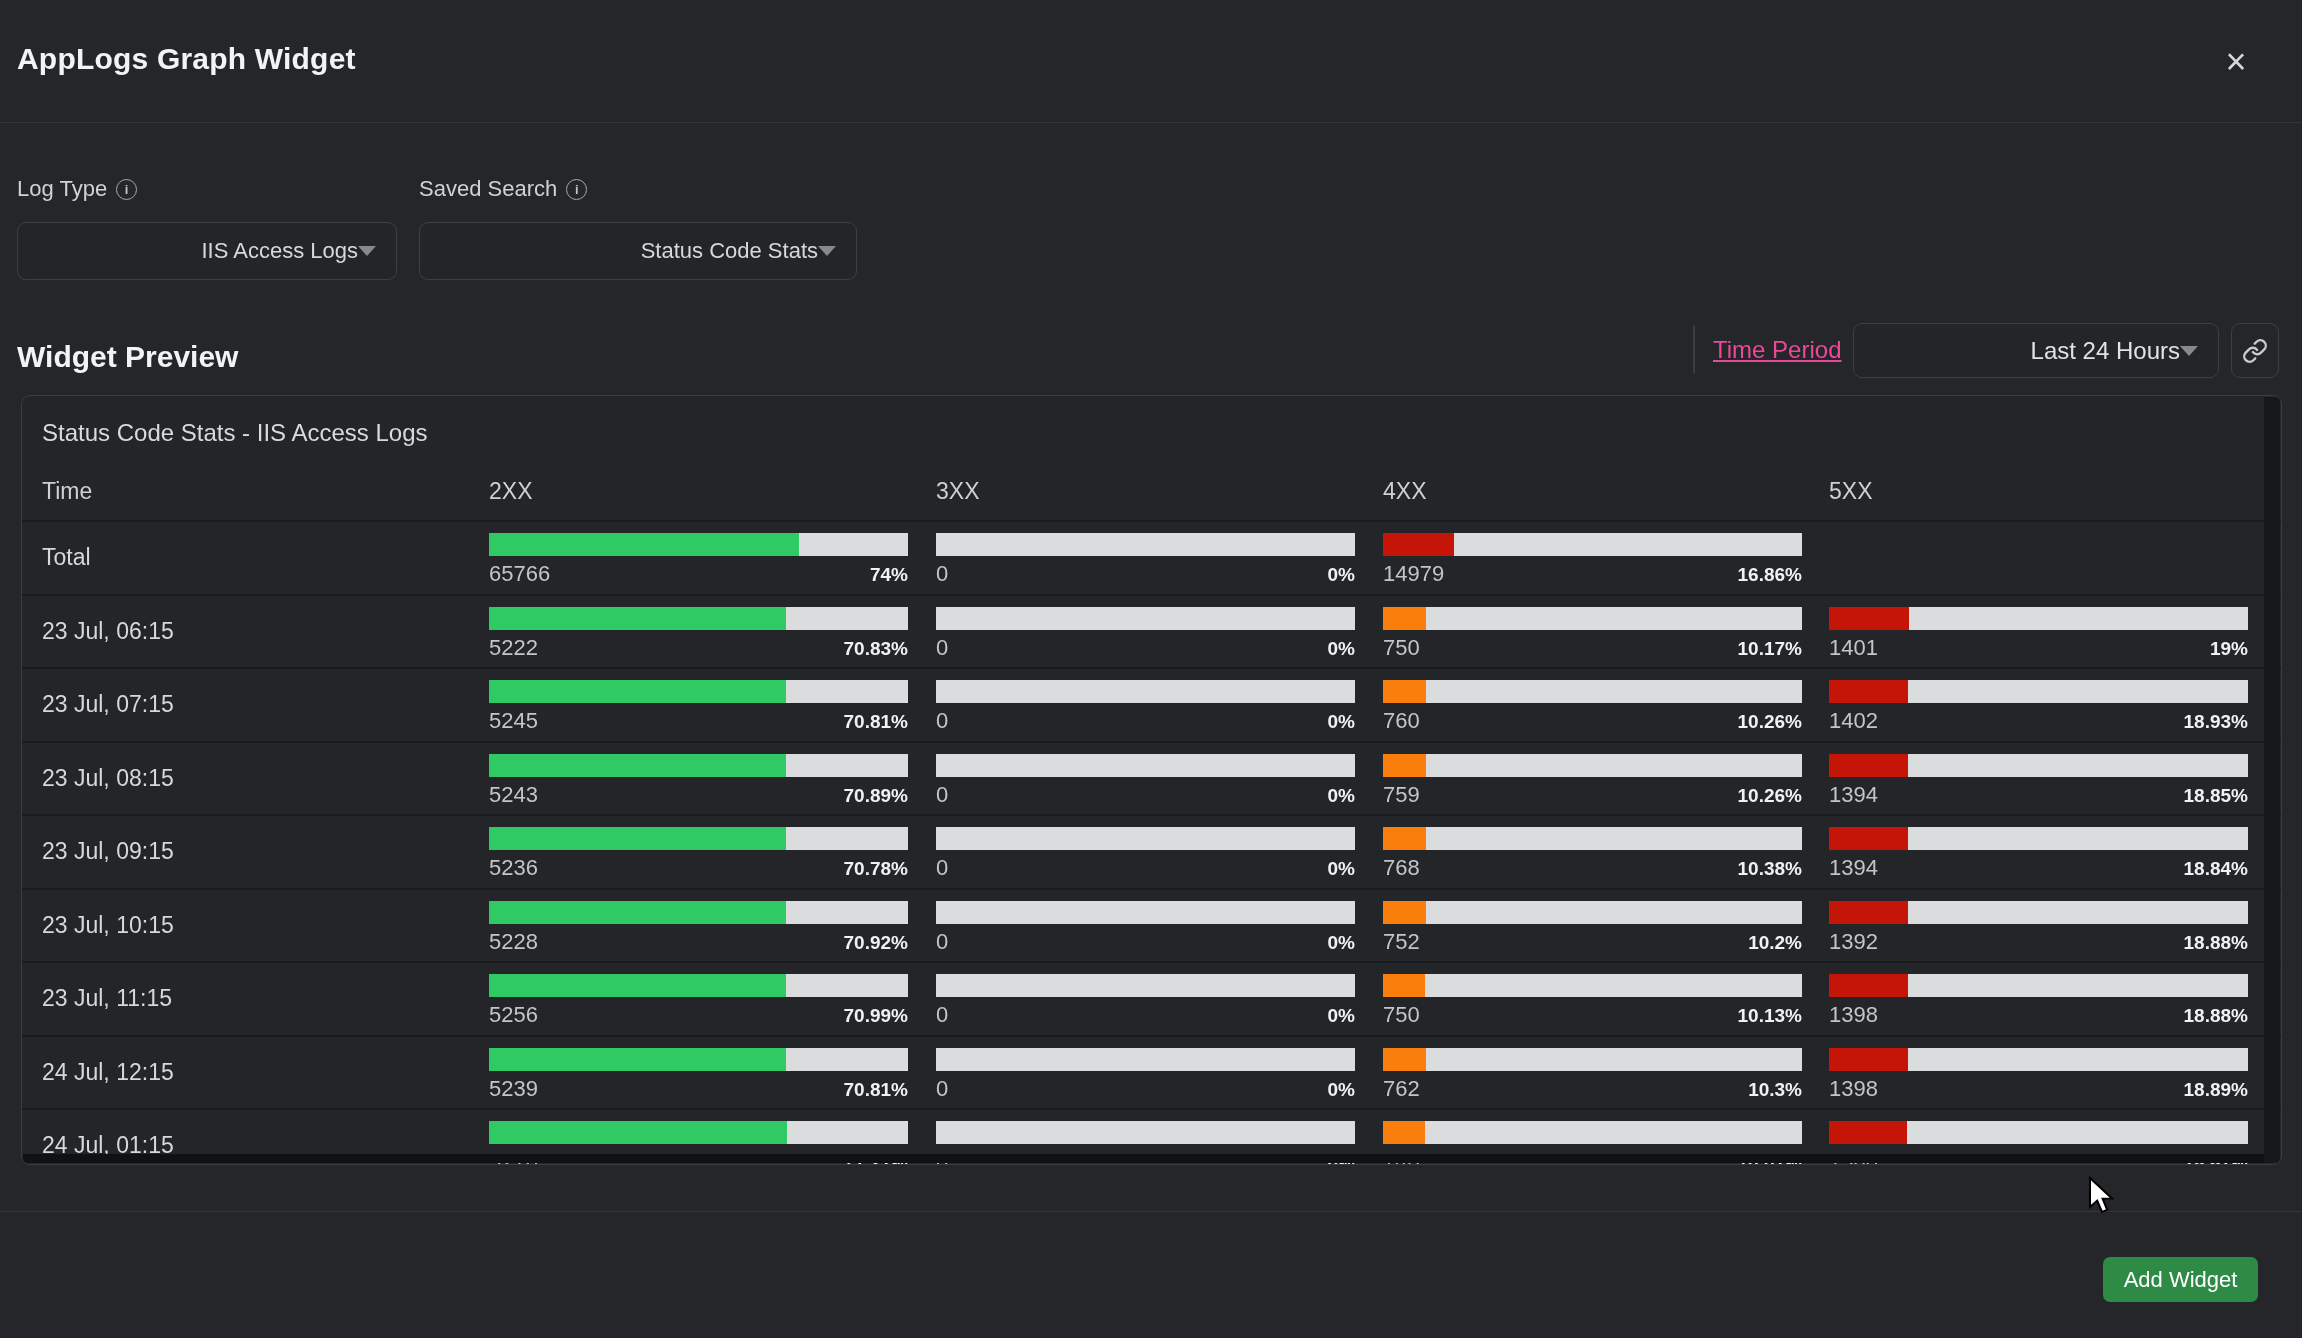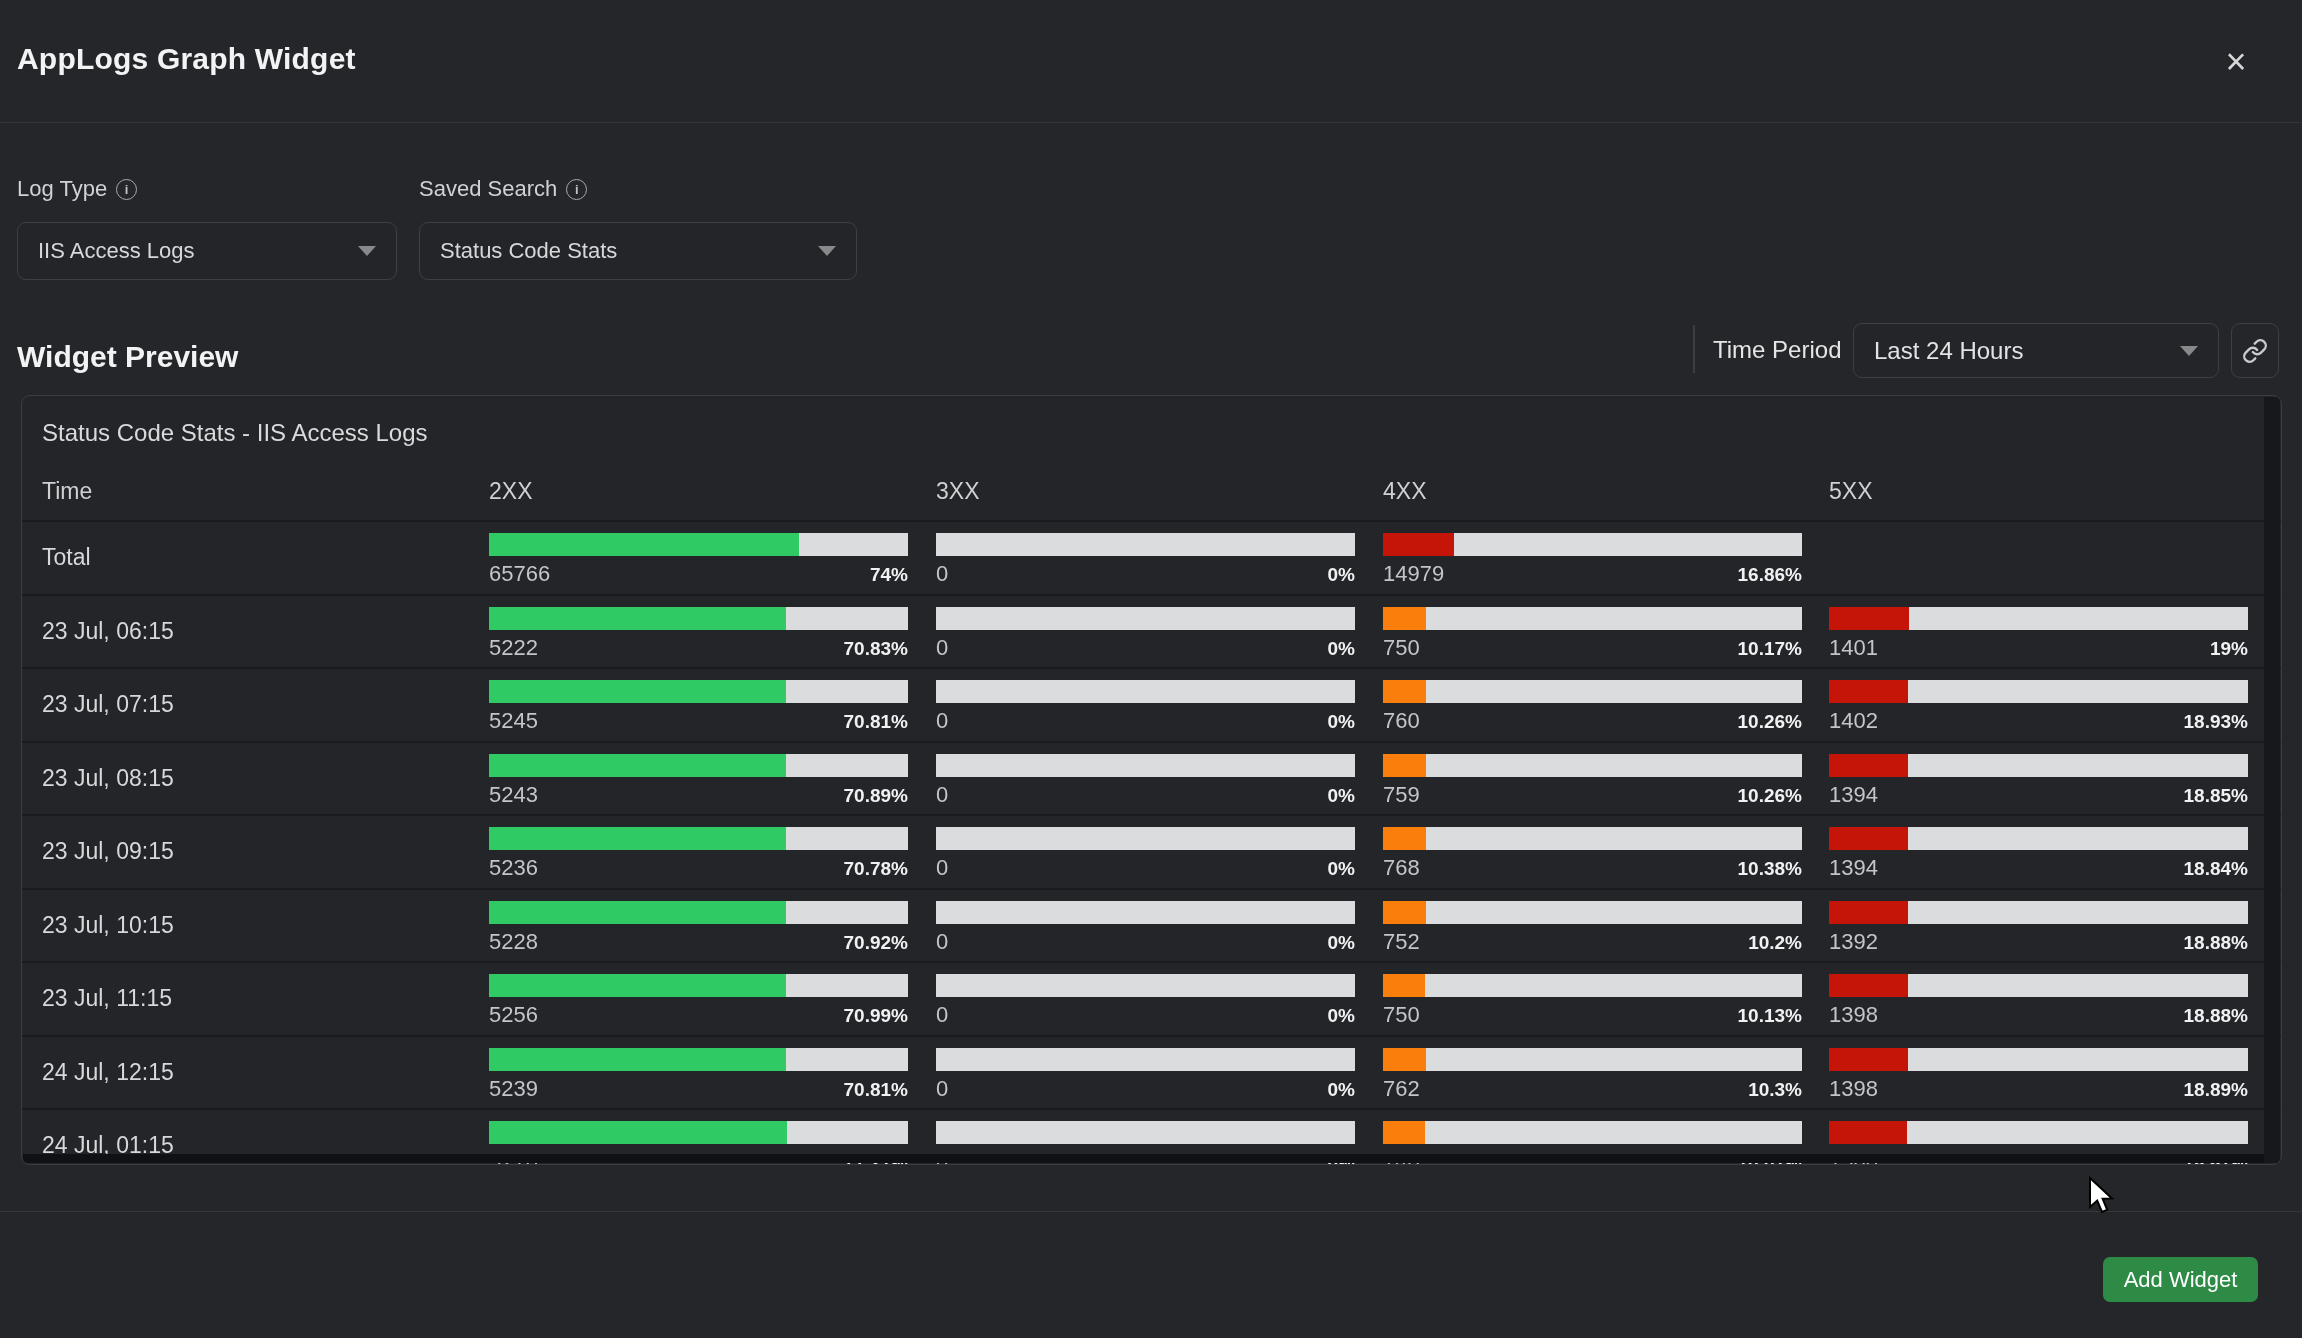--- a/index.html
+++ b/index.html
@@ -14,28 +14,28 @@
   .dlg-title { position:absolute; left:17px; top:42px; margin:0; font-size:30px; font-weight:700; color:#f2f3f4; letter-spacing:.2px; }
   .close-btn { position:absolute; right:44px; top:40px; width:44px; height:44px; display:flex; align-items:center; justify-content:center;
     font-size:36px; color:#d6d7d9; line-height:1; cursor:pointer; }
   
   .field-label { position:absolute; display:flex; align-items:center; gap:9px; font-size:22px; color:#d0d2d4; }
   .lbl-logtype { left:17px; top:176px; }
   .lbl-savedsearch { left:419px; top:176px; }
   .info-icon { width:21px; height:21px; border:1.6px solid #a9abad; border-radius:50%;
     display:inline-flex; align-items:center; justify-content:center; font-size:13px; color:#bfc1c3; font-weight:700; }
   .select { position:absolute; height:58px; border:1.5px solid #3d3f43; border-radius:9px; background:#242529;
-    display:flex; align-items:center; justify-content:space-between; padding:0 20px; font-size:22px; color:#d6d8da; cursor:pointer; }
+    display:flex; align-items:center; justify-content:flex-end; padding:0 20px; font-size:22px; color:#d6d8da; cursor:pointer; }
   .sel-logtype { left:17px; top:222px; width:380px; }
   .sel-savedsearch { left:419px; top:222px; width:438px; }
   .caret { width:0; height:0; border-left:9px solid transparent; border-right:9px solid transparent; border-top:10px solid #87898b; }
   
   .preview-heading { position:absolute; left:17px; top:340px; margin:0; font-size:30px; font-weight:700; color:#f2f3f4; }
   .tp-sep { position:absolute; left:1693px; top:325px; width:2px; height:48px; background:#3b3d41; }
-  .tp-label { position:absolute; left:1713px; top:336px; font-size:24px; color:#e5e5e5; }
+  .tp-label { position:absolute; left:1713px; top:336px; font-size:24px; color:#ec4899;text-decoration:underline; }
   .sel-timeperiod { left:1853px; top:323px; width:366px; height:55px; font-size:24px; color:#e2e3e5; }
   .link-btn { position:absolute; left:2231px; top:323px; width:48px; height:55px; border:1.5px solid #3d3f43; border-radius:9px;
     display:flex; align-items:center; justify-content:center; cursor:pointer; }
   
   .panel { position:absolute; left:21px; top:395px; width:2261px; height:770px; background:#242529;
     border:1px solid #3b3d41; border-radius:9px; overflow:hidden; }
   .panel-title { height:66px; display:flex; align-items:center; padding:8px 20px 0 20px; font-size:24px; color:#d9dadc; }
   .grid-cols { display:grid; grid-template-columns:447px 447px 447px 446px 420px; padding-left:20px; }
   .thead { height:58px; align-items:center; font-size:23px; color:#ced0d2; }
   .rows { height:644px; overflow:hidden; position:relative; }

